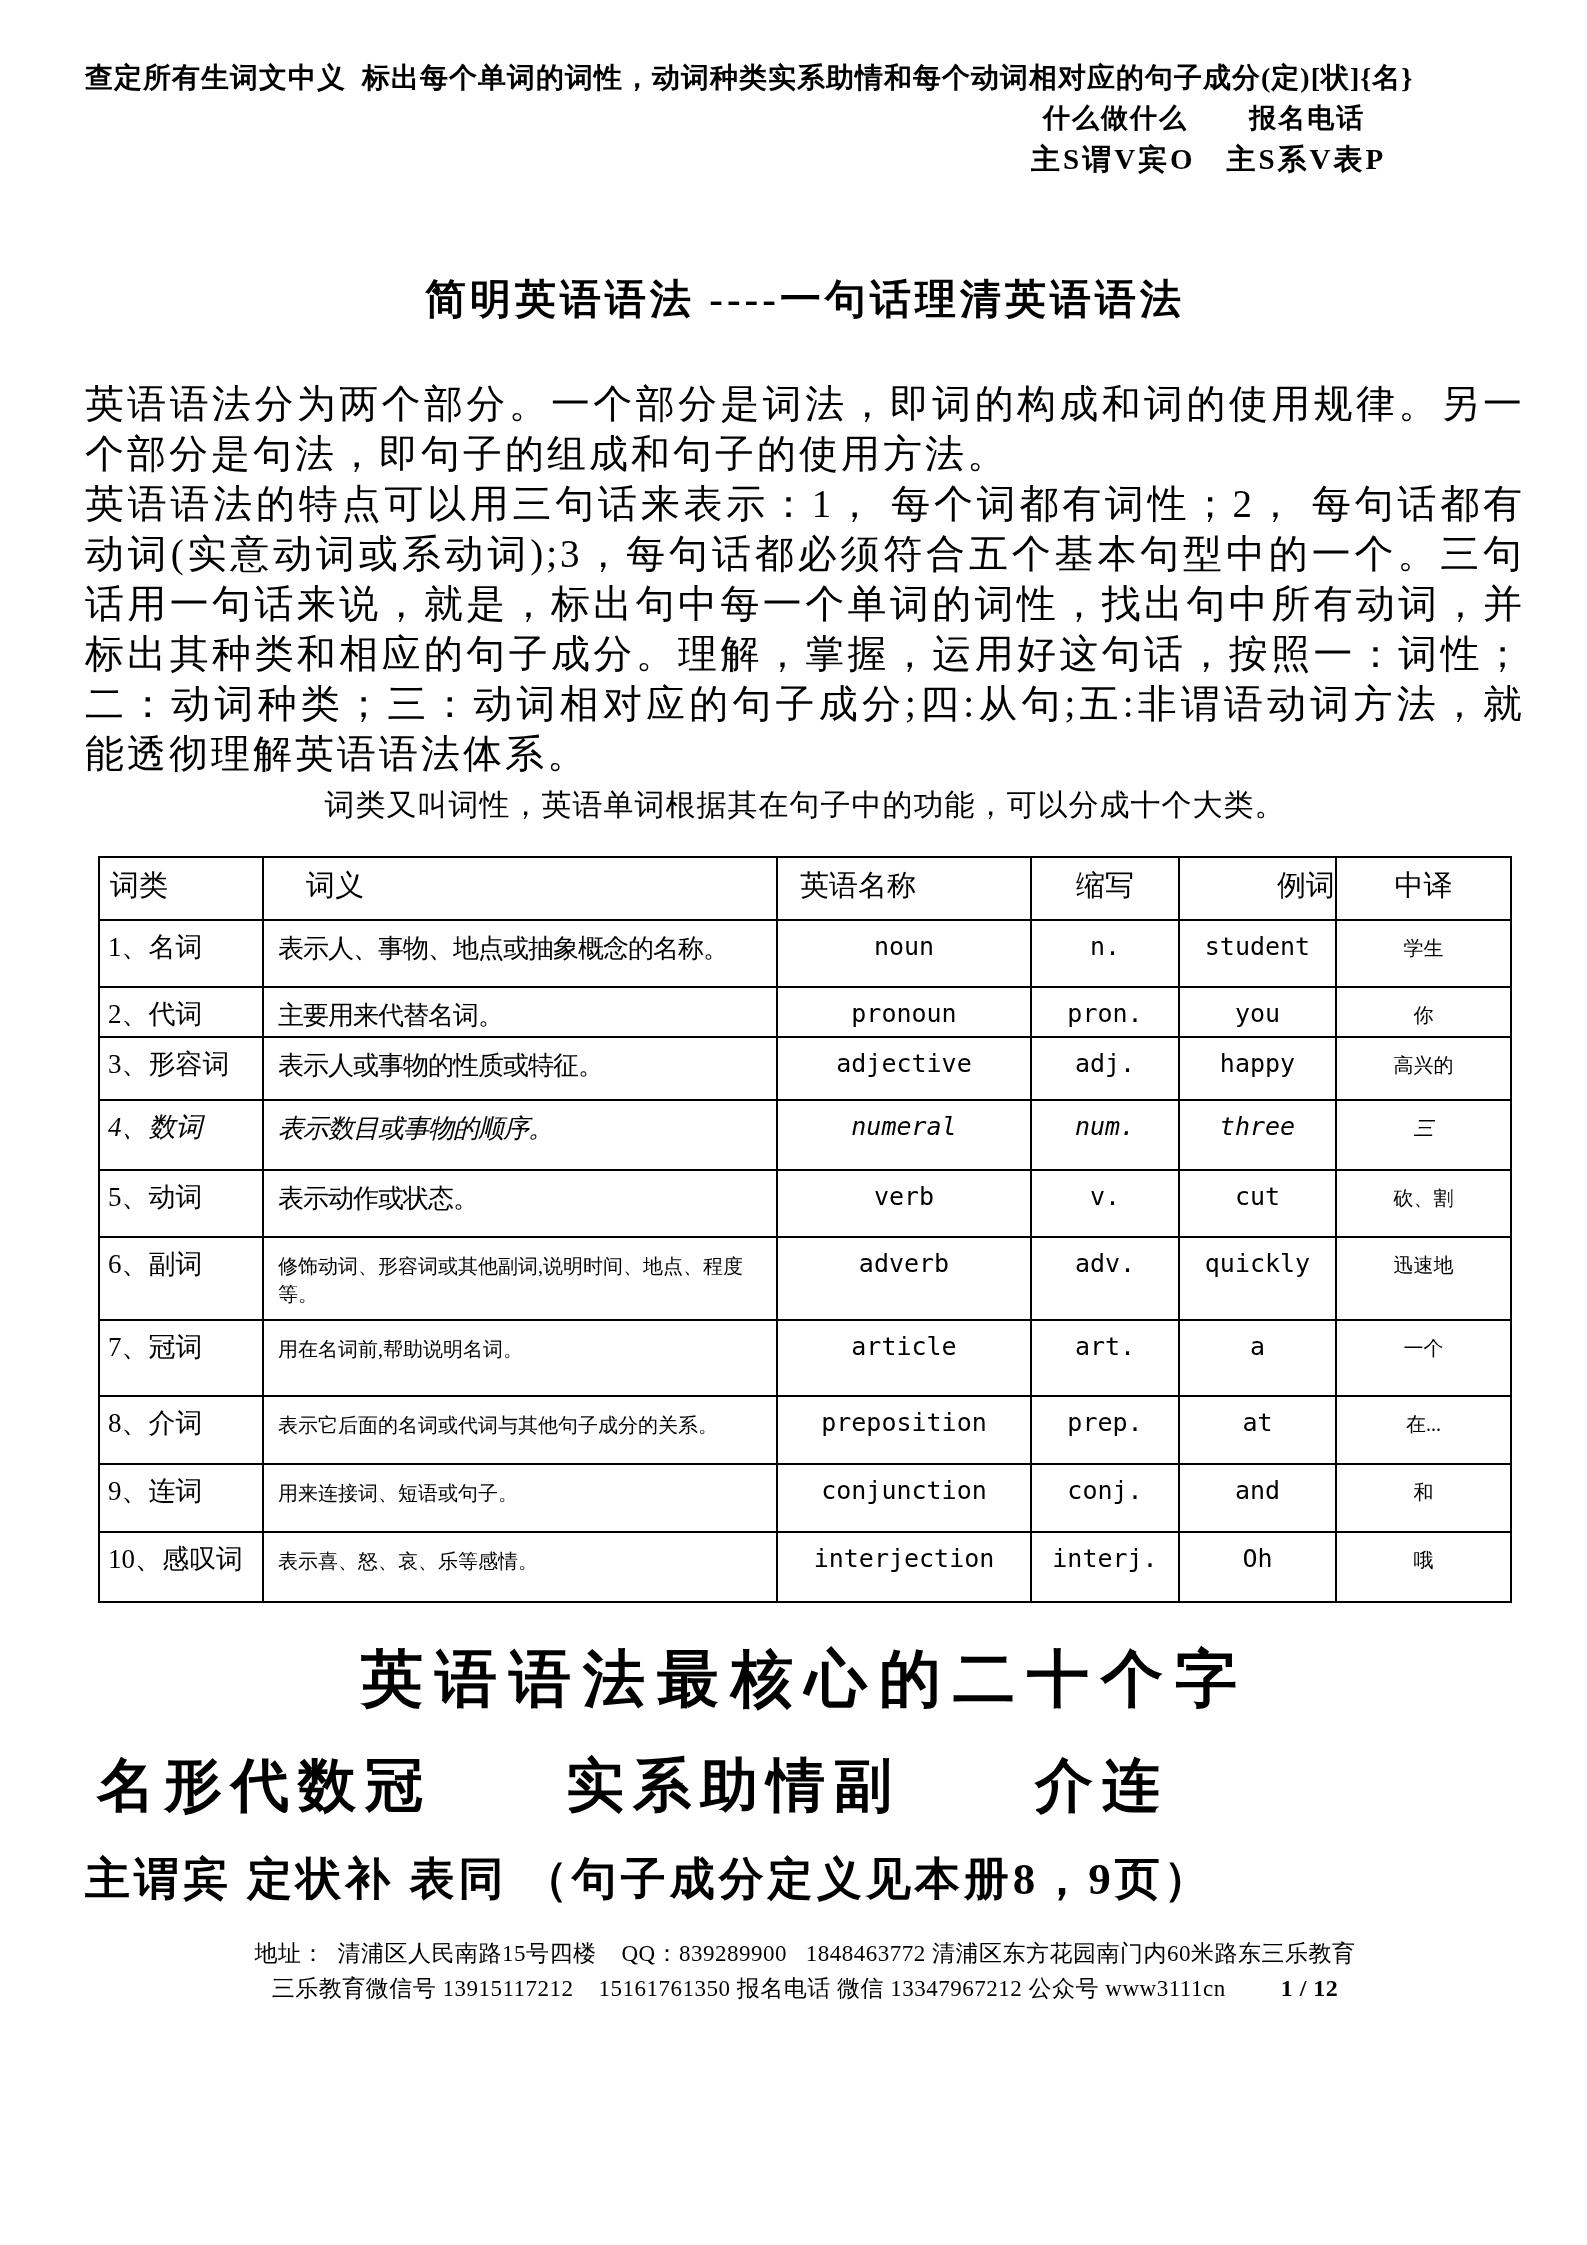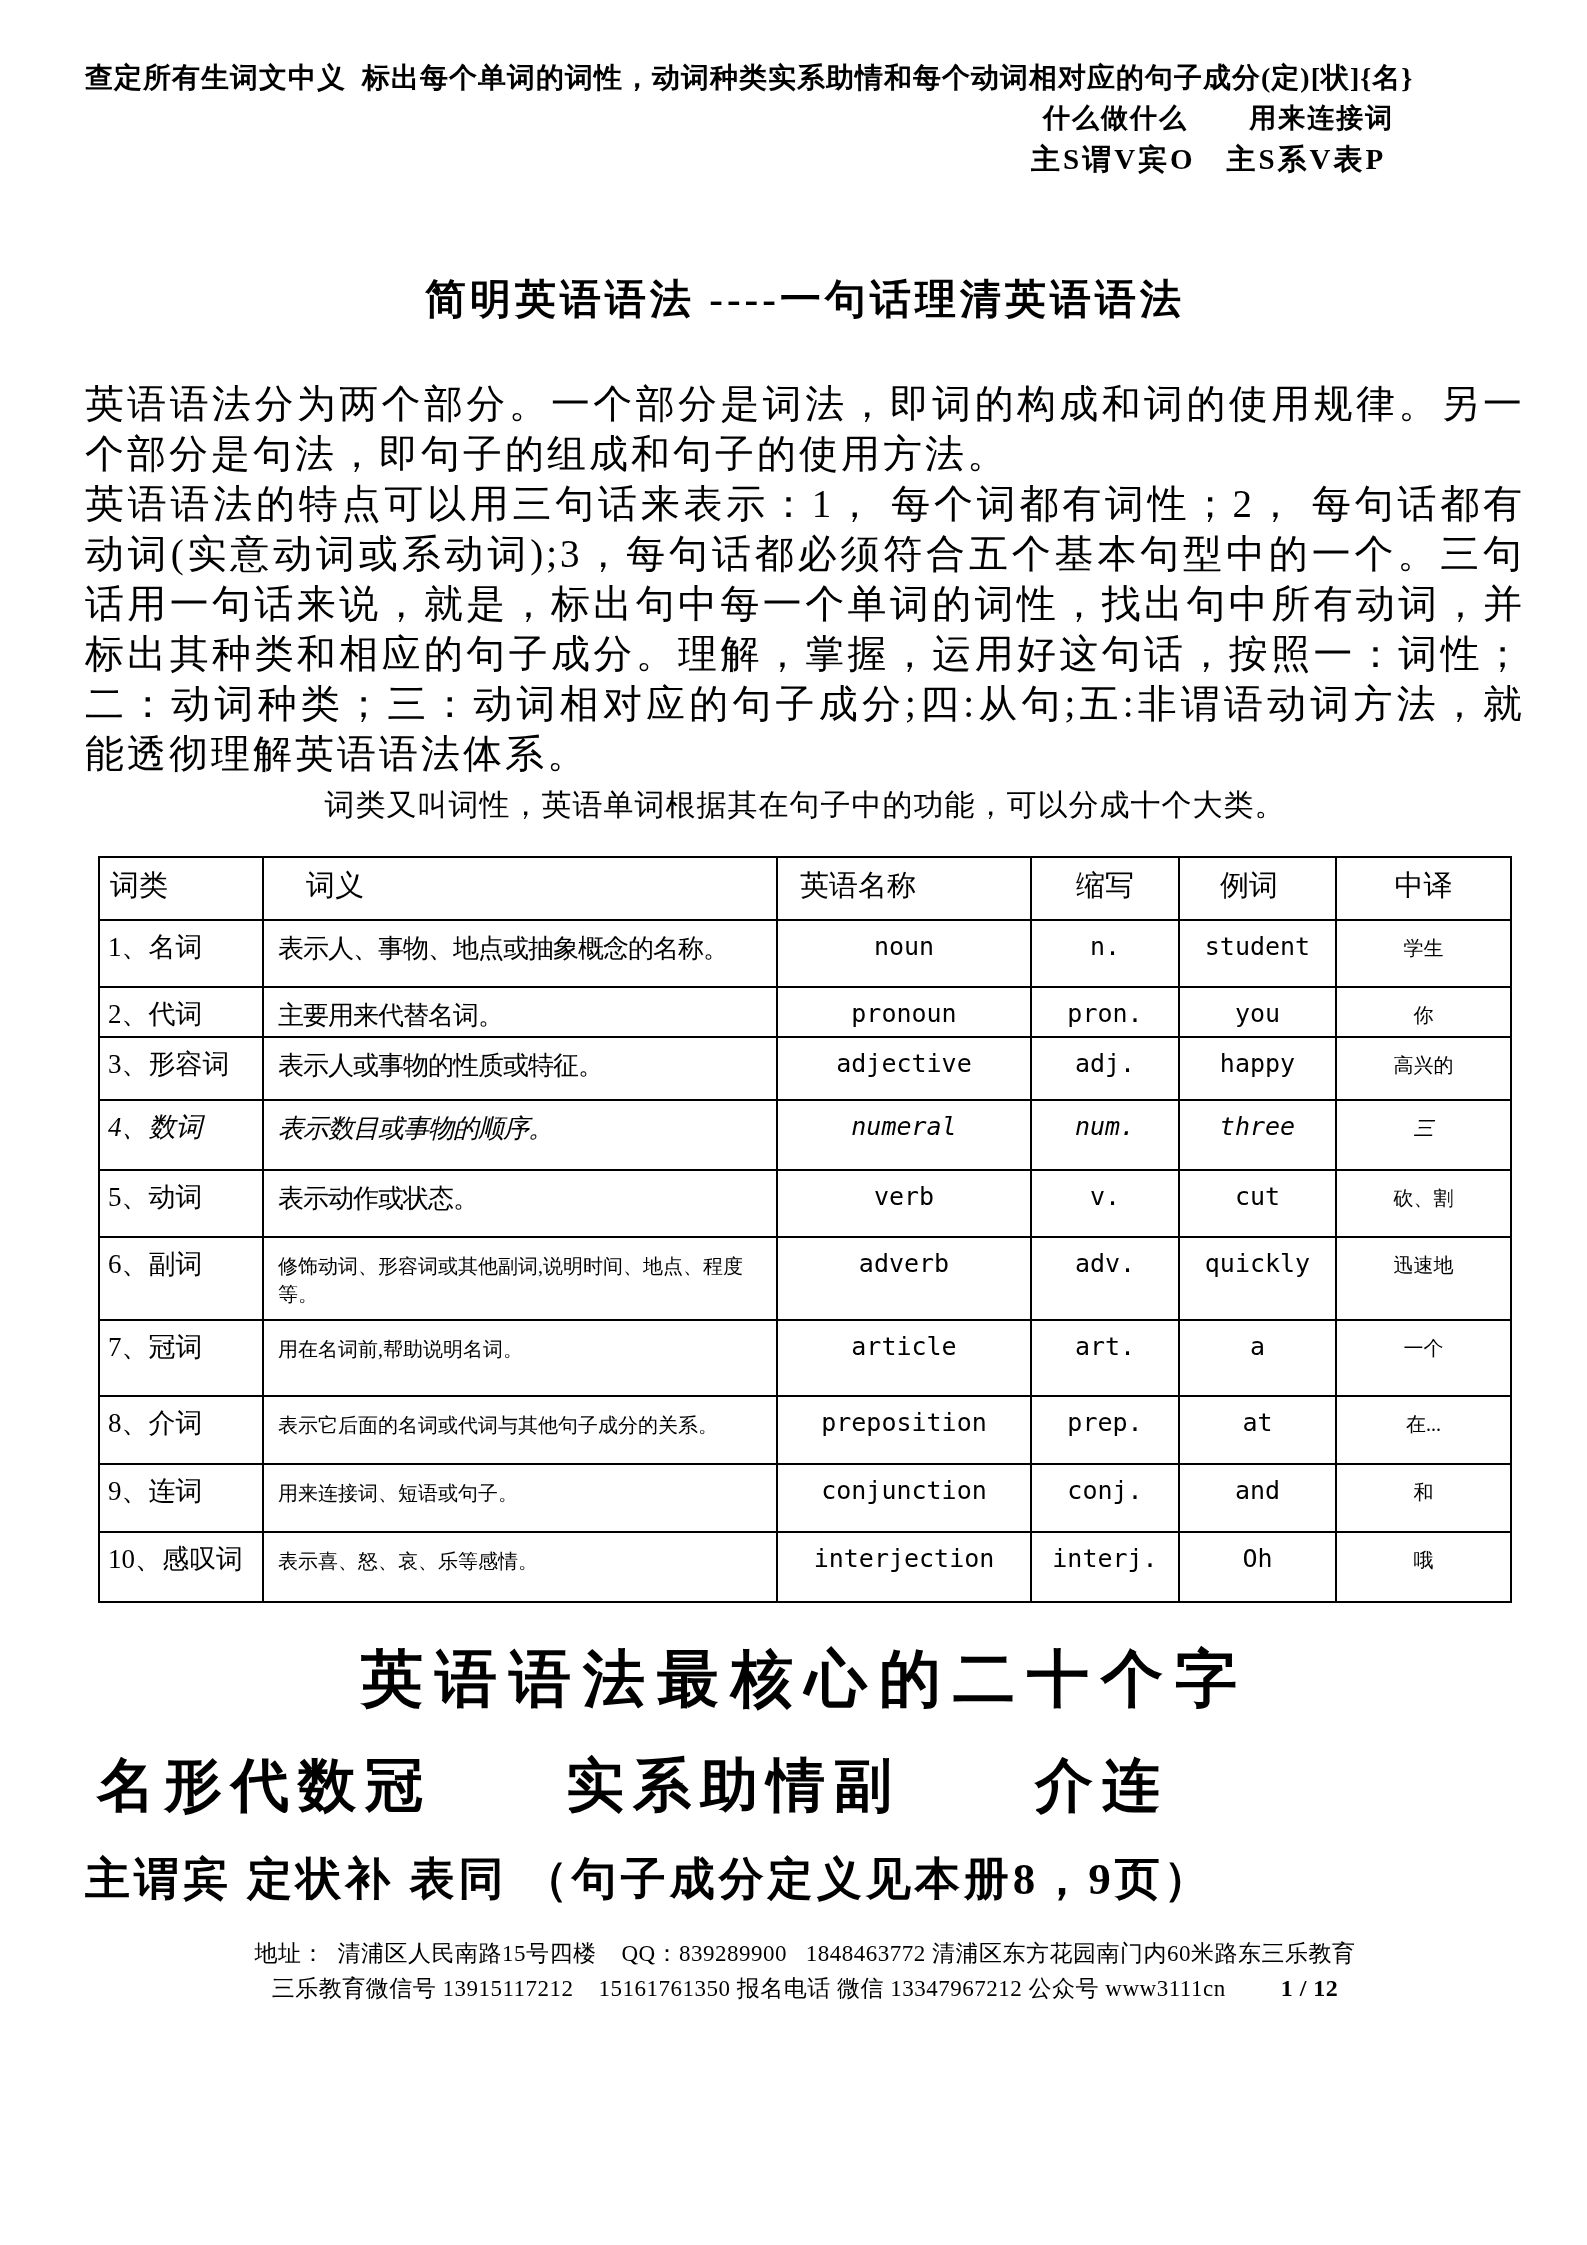--- a/index.html
+++ b/index.html
@@ -75,21 +75,21 @@
     vertical-align: top;
     font-weight: normal;
     overflow: hidden;
   }
   table.pos thead tr { height: 63px; }
   table.pos th { font-size: 29px; padding-top: 8px; }
   table.pos th.h-cat   { text-align: left; padding-left: 10px; }
   table.pos th.h-mean  { text-align: left; padding-left: 42px; }
   table.pos th.h-eng   { text-align: left; padding-left: 22px; }
   table.pos th.h-abbr  { text-align: center; }
-  table.pos th.h-ex    { text-align: left; padding-left: 40px; }
+  table.pos th.h-ex    { text-align: right; padding-left: 40px; }
   table.pos th.h-cn    { text-align: center; }
 
   table.pos tbody tr:nth-child(1)  { height: 67px; }
   table.pos tbody tr:nth-child(2)  { height: 50px; }
   table.pos tbody tr:nth-child(3)  { height: 63px; margin-top: 8px; }
   table.pos tbody tr:nth-child(4)  { height: 70px; font-style: italic; }
   table.pos tbody tr:nth-child(5)  { height: 67px; }
   table.pos tbody tr:nth-child(6)  { height: 83px; }
   table.pos tbody tr:nth-child(7)  { height: 76px; }
   table.pos tbody tr:nth-child(8)  { height: 68px; }
@@ -141,21 +141,21 @@
     font-size: 24px;
   }
 </style>
 </head>
 <body>
 
 <div class="page">
 
   <div class="top-note">
     <div class="note-line1">查定所有生词文中义  标出每个单词的词性，动词种类实系助情和每个动词相对应的句子成分(定)[状]{名}</div>
-    <div class="note-line2">什么做什么       用来连接词</div>
+    <div class="note-line2">什么做什么       报名电话</div>
     <div class="note-line3">主S谓V宾O   主S系V表P</div>
   </div>
 
   <h1 class="doc-title">简明英语语法 ----一句话理清英语语法</h1>
 
   <div class="intro">
     <p>英语语法分为两个部分。一个部分是词法，即词的构成和词的使用规律。另一个部分是句法，即句子的组成和句子的使用方法。</p>
     <p>英语语法的特点可以用三句话来表示：1， 每个词都有词性；2， 每句话都有动词(实意动词或系动词);3，每句话都必须符合五个基本句型中的一个。三句话用一句话来说，就是，标出句中每一个单词的词性，找出句中所有动词，并标出其种类和相应的句子成分。理解，掌握，运用好这句话，按照一：词性；二：动词种类；三：动词相对应的句子成分;四:从句;五:非谓语动词方法，就能透彻理解英语语法体系。</p>
   </div>
 

